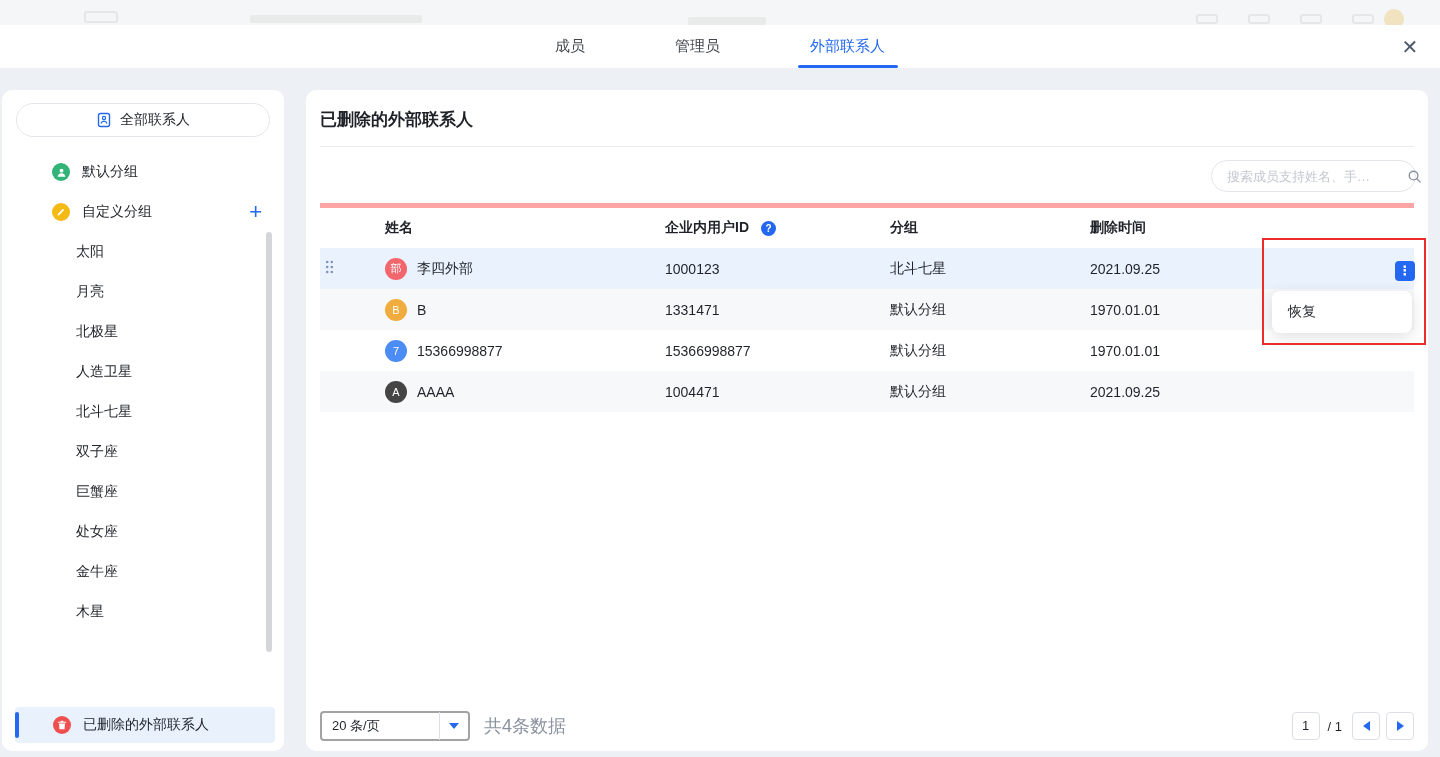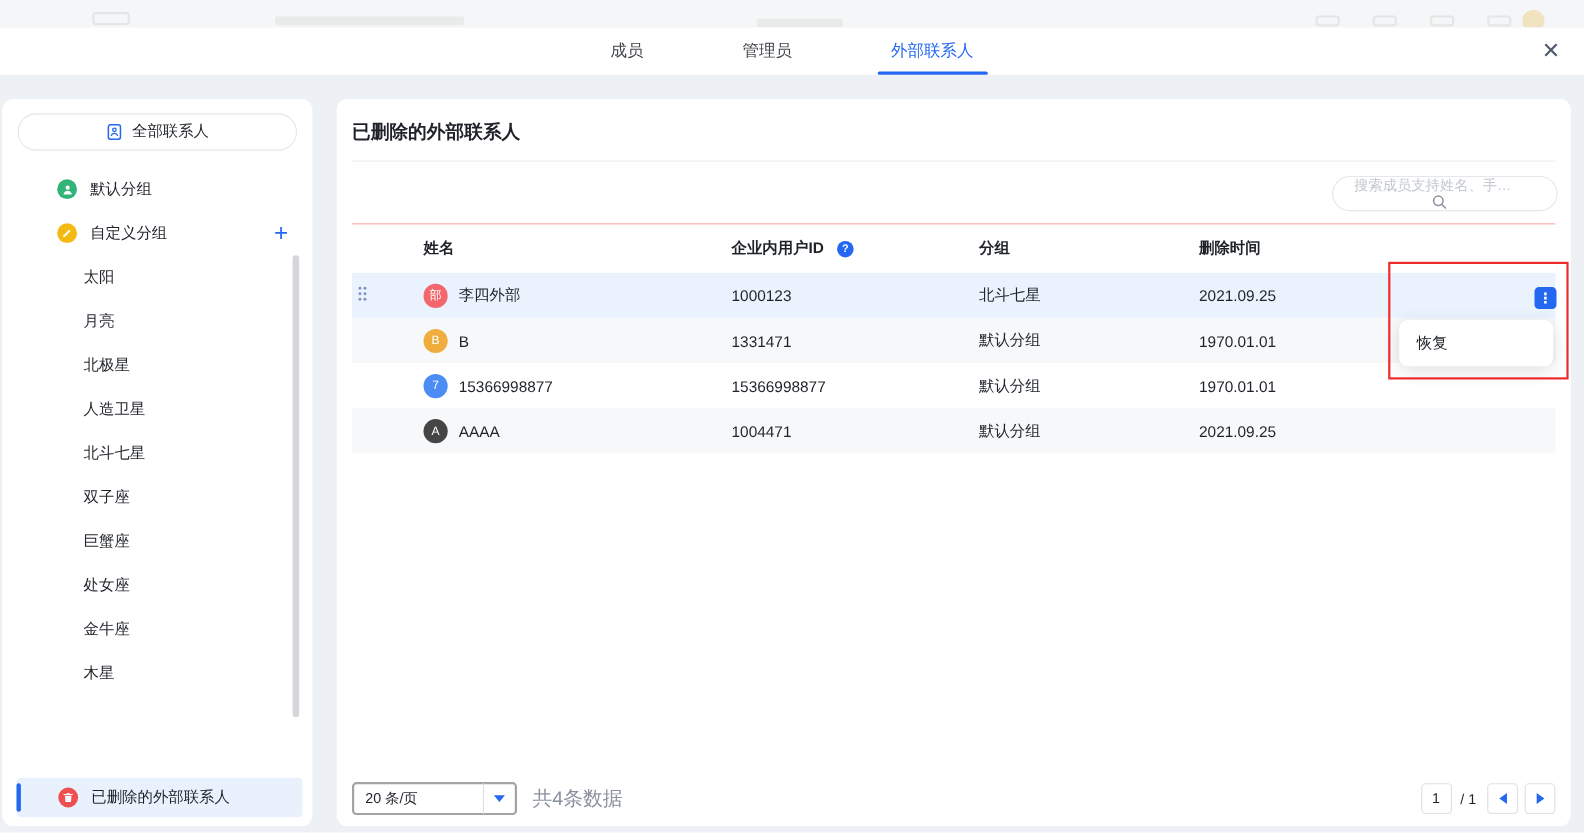--- a/index.html
+++ b/index.html
@@ -34,29 +34,29 @@
   .side-item { height:40px; display:flex; align-items:center; padding-left:74px; font-size:14px; color:#1f2329; cursor:pointer; }
   .scroll-thumb { position:absolute; right:12px; top:142px; width:6px; height:420px; background:#d4d6da; border-radius:3px; }
   .deleted-item { position:absolute; left:13px; right:9px; bottom:8px; height:36px; background:#e9f1fd; border-radius:4px; display:flex; align-items:center; padding-left:38px; font-size:14px; color:#1f2329; cursor:pointer; }
   .deleted-item::before { content:""; position:absolute; left:0; top:5px; bottom:5px; width:4px; background:#2468f2; border-radius:3px; }
   .trash-badge { width:18px; height:18px; border-radius:50%; background:#f04f4f; display:inline-flex; align-items:center; justify-content:center; margin-right:12px; flex:0 0 18px; }
 
   
   .panel { position:absolute; left:306px; top:90px; width:1122px; height:661px; background:#fff; border-radius:10px; padding:0 14px; }
   .panel-title { position:absolute; left:14px; top:18px; font-size:17px; font-weight:bold; color:#1f2329; }
   .divider-1 { position:absolute; left:14px; right:14px; top:56px; height:1px; background:#e9ebef; }
-  .search-box { position:absolute; right:12px; top:70px; width:205px; height:32px; border:1px solid #e5e6eb; border-radius:16px; display:flex; align-items:center; background:#fff;flex-direction:column; }
+  .search-box { position:absolute; right:12px; top:70px; width:205px; height:32px; border:1px solid #e5e6eb; border-radius:16px; display:flex; align-items:center; background:#fff; }
   .search-box input { border:none; outline:none; background:transparent; flex:1; padding:0 4px 0 15px; font-size:13px; color:#1f2329; font-family:inherit; }
   .search-box input::placeholder { color:#c2c7cf; }
   .search-icon { margin-right:11px; display:flex; }
 
   
   .table { position:absolute; left:14px; right:14px; top:113px; }
   .trow { display:grid; grid-template-columns:65px 280px 225px 200px 1fr; align-items:center; }
-  .thead { height:45px; border-top:1px solid #fca5a5; font-weight:bold; font-size:14px; color:#1f2329; }
+  .thead { height:45px; border-top:5px solid #fca5a5; font-weight:bold; font-size:14px; color:#1f2329; }
   .th-flex { display:flex; align-items:center; gap:12px; }
   .help-badge { width:15px; height:15px; border-radius:50%; background:#2468f2; color:#fff; font-size:10px; font-weight:bold; display:inline-flex; align-items:center; justify-content:center; cursor:pointer; }
   .tbody .trow { height:41px; font-size:14px; color:#1f2329; background:#fff; }
   .tbody .trow.zebra { background:#f7f8fa; }
   .tbody .trow.highlight { background:#eaf2fd; }
   .name-cell { display:flex; align-items:center; gap:10px; }
   .avatar { width:22px; height:22px; border-radius:50%; color:#fff; font-size:11px; display:inline-flex; align-items:center; justify-content:center; flex:0 0 22px; }
   .drag-handle { margin-left:5px; display:inline-flex; cursor:grab; }
 
   

